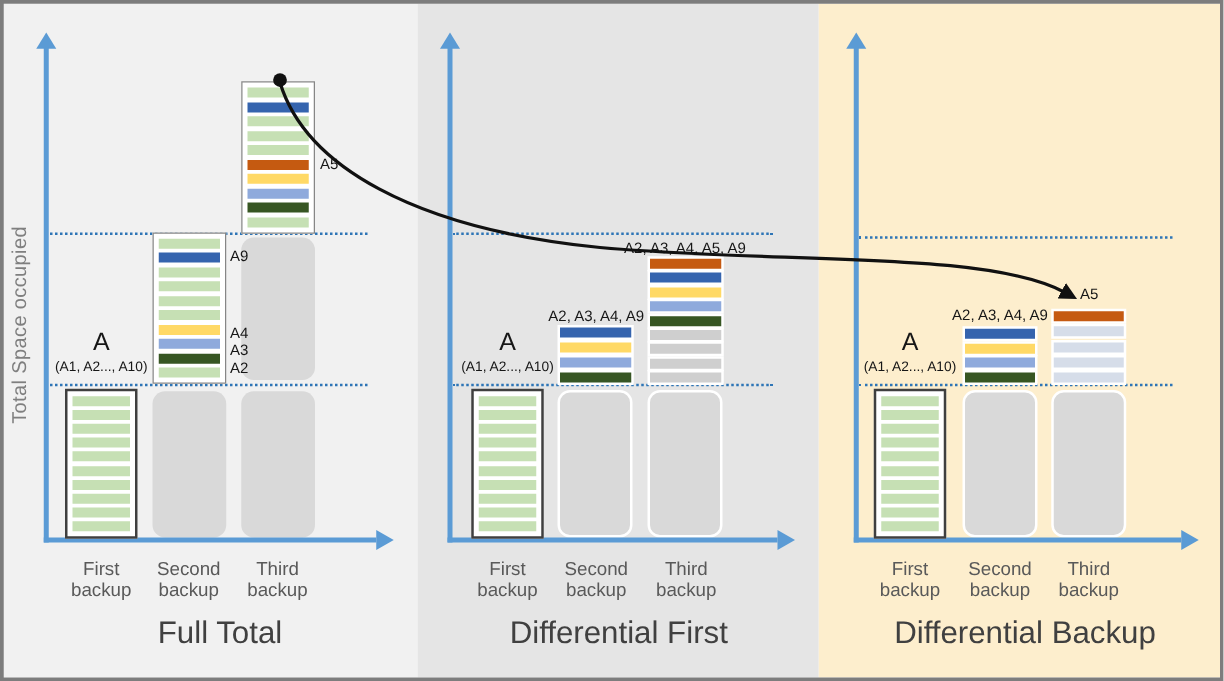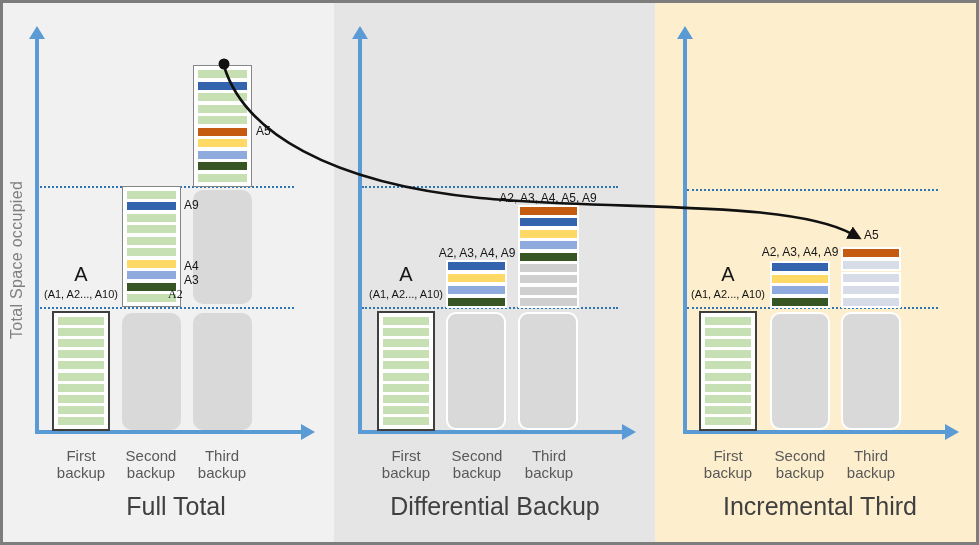--- a/index.html
+++ b/index.html
@@ -99,21 +99,21 @@
         <div class="stripe" style="background: rgb(143, 170, 220);"></div>
         <div class="stripe" style="background: rgb(55, 86, 35);"></div>
         <div class="stripe" style="background: rgb(198, 224, 180);"></div>
       </div>
     <div class="ghost" style="left:193px;top:190px;width:59px;height:114px;"></div>
     <div class="ghost" style="left:193px;top:313px;width:59px;height:117px;"></div>
 
     <div class="ann" style="left:184px;top:198px;">A9</div>
     <div class="ann" style="left:184px;top:259px;">A4</div>
     <div class="ann" style="left:184px;top:273px;">A3</div>
-    <div class="ann" style="left:168px;top:287px;font-family:Liberation Serif, serif;">A2</div>
+    <div class="ann" style="left:184px;top:287px;">A2</div>
     <div class="ann" style="left:256px;top:124px;">A5</div>
 
     <div class="tick" style="left:43px;top:447px;">First backup</div>
     <div class="tick" style="left:113px;top:447px;">Second backup</div>
     <div class="tick" style="left:184px;top:447px;">Third backup</div>
     <div class="title" style="left:176px;top:492px;">Full Total</div>
   </div>
 
   <div class="panel panel-diff"></div>
 
@@ -161,21 +161,21 @@
         <div class="stripe" style="background: rgb(207, 207, 207);"></div>
         <div class="stripe" style="background: rgb(207, 207, 207);"></div>
         <div class="stripe" style="background: rgb(207, 207, 207);"></div>
         <div class="stripe" style="background: rgb(207, 207, 207);"></div>
       </div>
     <div class="ghost ghost-w" style="left:518px;top:312px;width:60px;height:118px;"></div>
 
     <div class="tick" style="left:368px;top:447px;">First backup</div>
     <div class="tick" style="left:439px;top:447px;">Second backup</div>
     <div class="tick" style="left:511px;top:447px;">Third backup</div>
-    <div class="title" style="left:495px;top:492px;">Differential Backup</div>
+    <div class="title" style="left:495px;top:492px;">Differential First</div>
   </div>
 
   <div class="panel panel-incr"></div>
 
   <div class="group">
     <div class="arrow-up" style="left:677px;top:26px;"></div>
     <div class="yshaft" style="left:683px;top:38px;height:396px;"></div>
     <div class="xshaft" style="left:683px;top:430px;width:262px;"></div>
     <div class="arrow-right" style="left:945px;top:424px;"></div>
 
@@ -213,21 +213,21 @@
         <div class="stripe" style="background: rgb(214, 221, 233);"></div>
         <div class="stripe" style="background: rgb(214, 221, 233);"></div>
         <div class="stripe" style="background: rgb(214, 221, 233);"></div>
         <div class="stripe" style="background: rgb(214, 221, 233);"></div>
       </div>
     <div class="ghost ghost-w" style="left:841px;top:312px;width:60px;height:118px;"></div>
 
     <div class="tick" style="left:690px;top:447px;">First backup</div>
     <div class="tick" style="left:762px;top:447px;">Second backup</div>
     <div class="tick" style="left:833px;top:447px;">Third backup</div>
-    <div class="title" style="left:820px;top:492px;">Incremental Third</div>
+    <div class="title" style="left:820px;top:492px;">Differential Backup</div>
   </div>
 
   <svg class="overlay" width="979" height="545" viewBox="0 0 979 545">
     <defs>
       <marker id="ah" markerUnits="userSpaceOnUse" markerWidth="16" markerHeight="14" refX="3" refY="7" orient="auto">
         <path d="M0,0 L14,7 L0,14 Z" fill="#111111"></path>
       </marker>
     </defs>
     <circle cx="224" cy="64" r="5.5" fill="#111111"></circle>
     <path d="M 224 66 C 244 132, 330 183, 480 198 C 620 211, 790 200, 852 234" fill="none" stroke="#111111" stroke-width="2.6" marker-end="url(#ah)"></path>

